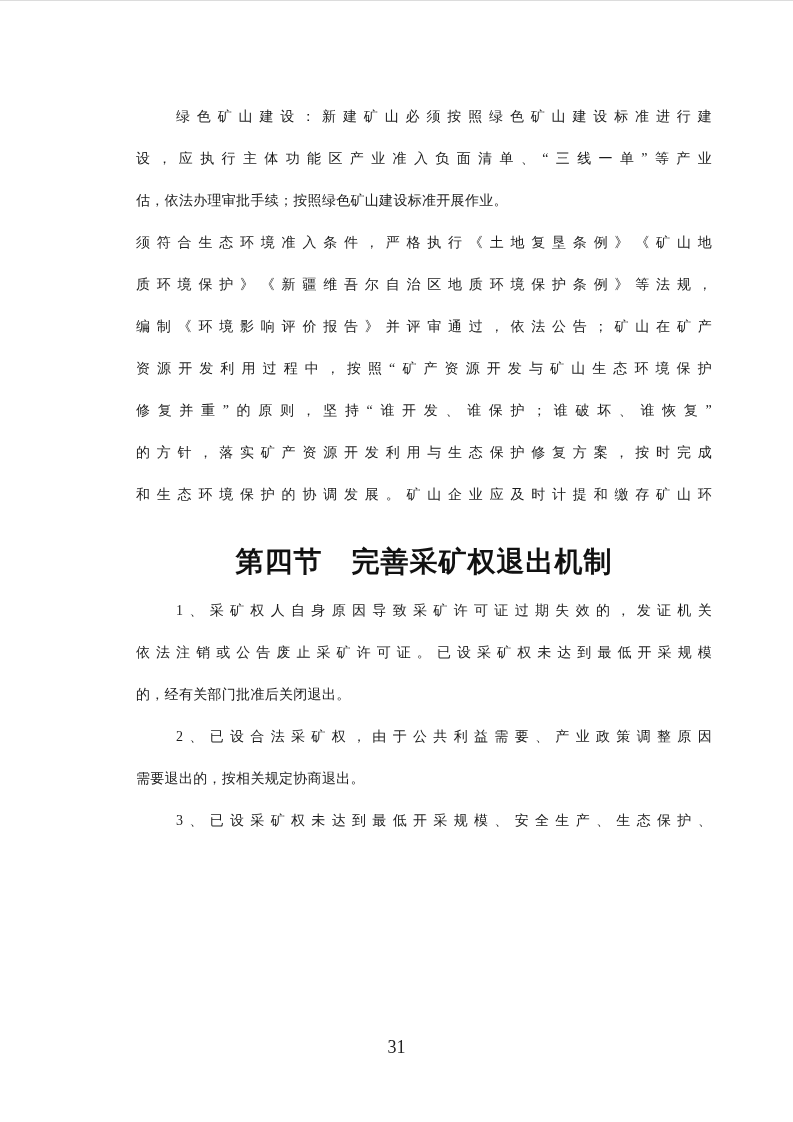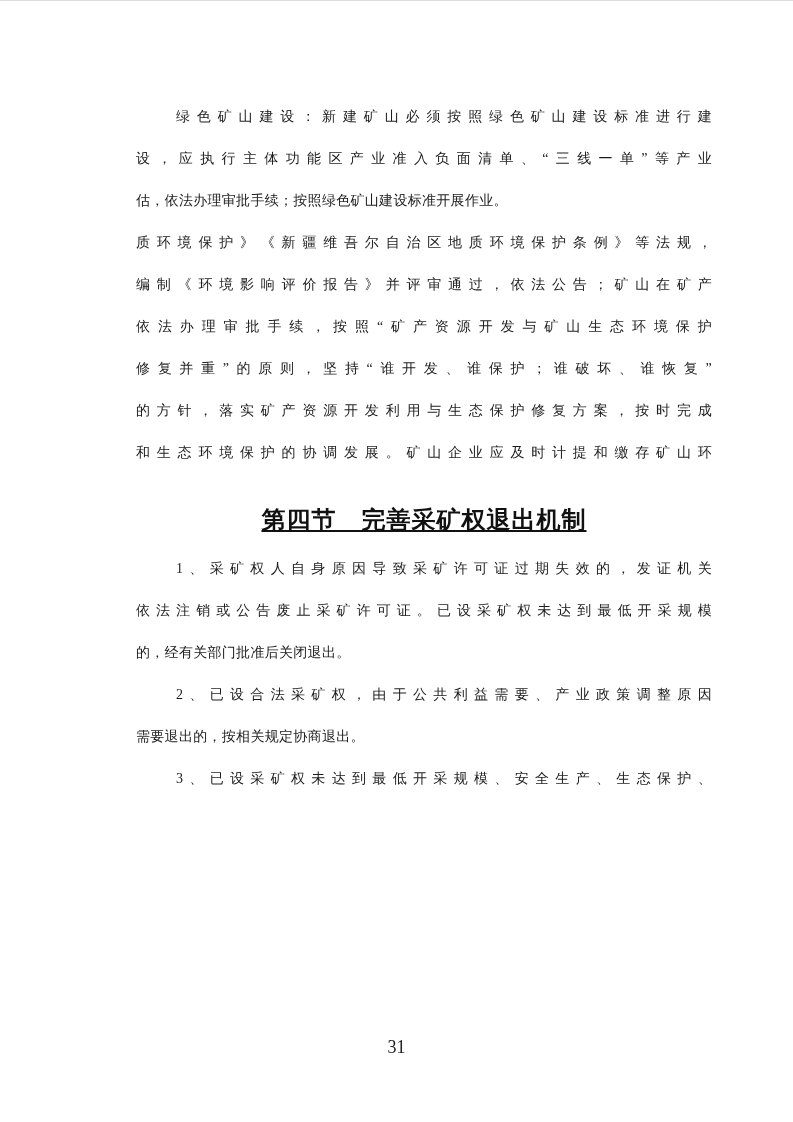--- a/index.html
+++ b/index.html
@@ -41,27 +41,26 @@
   }
   .line.first {
     padding-left: 40px;
   }
   .line.last {
     text-align-last: left;
   }
   .section-heading {
     font-family: "Liberation Sans", "DejaVu Sans", sans-serif;
     font-weight: bold;
-    font-size: 24px;
+    font-size: 28px;
     line-height: 44px;
     margin: 24px 0 6px 0;
     text-align: center;
     letter-spacing: 1px;
     color: #111111;
-    text-decoration: underline;
   }
   .page-number {
     position: absolute;
     top: 1036px;
     left: 0;
     right: 0;
     text-align: center;
     font-size: 18px;
     color: #222222;
   }
@@ -72,23 +71,24 @@
 <div class="page">
   <div class="body-text">
 
     <div class="para">
       <div class="line first">绿色矿山建设：新建矿山必须按照绿色矿山建设标准进行建</div>
       <div class="line">设，应执行主体功能区产业准入负面清单、“三线一单”等产业</div>
       <div class="line last">估，依法办理审批手续；按照绿色矿山建设标准开展作业。</div>
     </div>
 
     <div class="para">
+      <div class="line">须符合生态环境准入条件，严格执行《土地复垦条例》《矿山地</div>
       <div class="line">质环境保护》《新疆维吾尔自治区地质环境保护条例》等法规，</div>
       <div class="line">编制《环境影响评价报告》并评审通过，依法公告；矿山在矿产</div>
-      <div class="line">依法办理审批手续，按照“矿产资源开发与矿山生态环境保护</div>
+      <div class="line">资源开发利用过程中，按照“矿产资源开发与矿山生态环境保护</div>
       <div class="line">修复并重”的原则，坚持“谁开发、谁保护；谁破坏、谁恢复”</div>
       <div class="line">的方针，落实矿产资源开发利用与生态保护修复方案，按时完成</div>
       <div class="line">和生态环境保护的协调发展。矿山企业应及时计提和缴存矿山环</div>
     </div>
 
     <h2 class="section-heading">第四节　完善采矿权退出机制</h2>
 
     <div class="para">
       <div class="line first">1、采矿权人自身原因导致采矿许可证过期失效的，发证机关</div>
       <div class="line">依法注销或公告废止采矿许可证。已设采矿权未达到最低开采规模</div>

